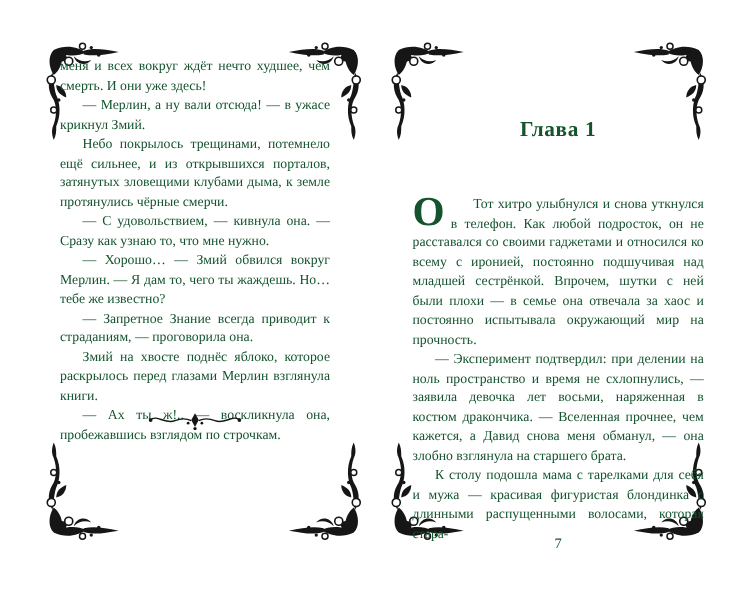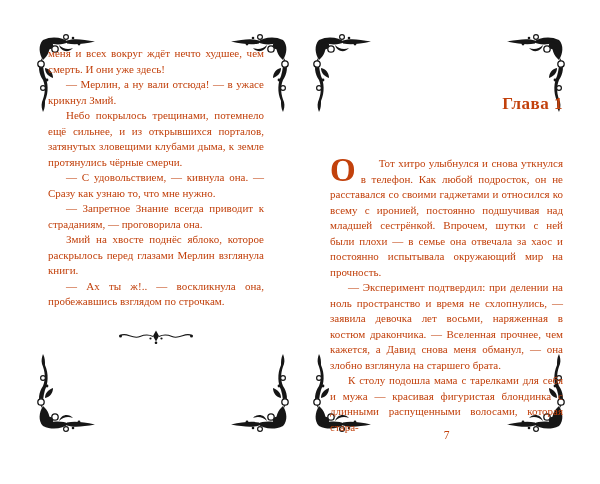--- a/index.html
+++ b/index.html
@@ -1,20 +1,20 @@
 <!DOCTYPE html>
 <html lang="ru"><head>
 <meta charset="utf-8">
 <style>
   html,body { margin:0; padding:0; background:#ffffff; }
   .spread {
     position:relative; width:600px; height:484px;
     background:#ffffff; overflow:hidden;
     font-family:"Liberation Serif","DejaVu Serif",serif;
-    color:#c2410c;
+    color:#14532d;
   }
   .page { position:absolute; top:0; height:484px; width:266px; }
   .page-left  { left:30px; }
   .page-right { left:306px; }
 
   
   .orn { position:absolute; width:64px; height:80px; }
   .orn-tl { top:32px;  left:3px; }
   .orn-tr { top:32px;  right:3px; transform:scaleX(-1); }
   .orn-bl { bottom:50px; left:3px; transform:scaleY(-1); }
@@ -30,21 +30,21 @@
   .text-block p { margin:0; text-indent:18px; }
   .text-block p.no-indent { text-indent:0; }
 
   .dropcap {
     float:left; font-weight:bold; font-size:33px; line-height:27px;
     margin:1px 5px 0 0;
   }
 
   .chapter {
     position:absolute; top:94px; left:24px; width:233px;
-    margin:0; text-align:right;
+    margin:0; text-align:center;
     font-size:17px; font-weight:bold; letter-spacing:0.5px;
   }
 
   .divider { position:absolute; top:328px; left:18px; width:216px; text-align:center; }
   .divider svg { display:inline-block; }
 
   .page-num {
     position:absolute; top:429px; left:24px; width:233px;
     text-align:center; font-size:11.5px;
   }
@@ -96,20 +96,21 @@
       </svg>
     <svg class="orn orn-br" viewBox="0 0 64 80">
         <use href="#orn"></use>
       </svg>
 
     <div class="text-block text-left">
       <p class="no-indent">меня и всех вокруг ждёт нечто худшее, чем смерть. И они уже здесь!</p>
       <p>— Мерлин, а ну вали отсюда! — в ужасе крикнул Змий.</p>
       <p>Небо покрылось трещинами, потемнело ещё сильнее, и из открывшихся порталов, затянутых зловещими клубами дыма, к земле протянулись чёрные смерчи.</p>
       <p>— С удовольствием, — кивнула она. — Сразу как узнаю то, что мне нужно.</p>
+      <p>— Хорошо… — Змий обвился вокруг Мерлин. — Я дам то, чего ты жаждешь. Но… тебе же известно?</p>
       <p>— Запретное Знание всегда приводит к страданиям, — проговорила она.</p>
       <p>Змий на хвосте поднёс яблоко, которое раскрылось перед глазами Мерлин взглянула книги.</p>
       <p>— Ах ты ж!.. — воскликнула она, пробежавшись взглядом по строчкам.</p>
     </div>
 
     <div class="divider">
       <svg width="76" height="16" viewBox="0 0 76 16">
           <use href="#div-orn"></use>
         </svg>
     </div>

